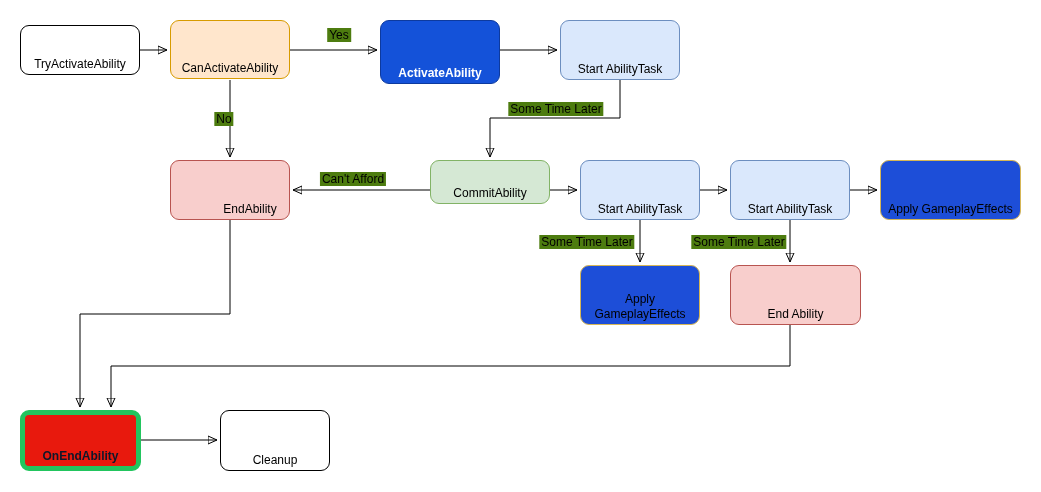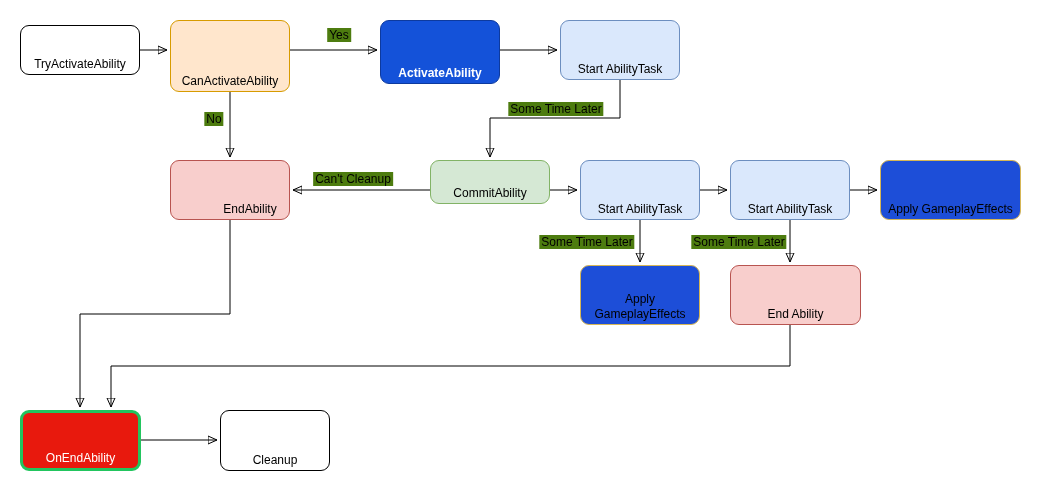--- a/index.html
+++ b/index.html
@@ -34,21 +34,21 @@
     padding: 2px 4px;
     border-radius: 9px;
   }
   .node.white     { background: #ffffff; border: 1px solid #000000; }
   .node.orange    { background: #ffe6cc; border: 1px solid #d79b00; }
   .node.blue      { background: #1452d9; border: 1px solid #0d3a9e; color: #ffffff; font-weight: bold; }
   .node.lightblue { background: #dae8fc; border: 1px solid #6c8ebf; }
   .node.pink      { background: #f8cecc; border: 1px solid #b85450; }
   .node.green     { background: #d5e8d4; border: 1px solid #82b366; }
   .node.yellow    { background: #1d4ed8; border: 1px solid #d6b656; }
-  .node.red       { background: #e8190d; border: 3px solid #22c55e; color: #ffffff; font-weight: normal; }
+  .node.red       { background: #e8190d; border: 5px solid #22c55e; color: #0f172a; font-weight: bold; }
   .edge-label {
     position: absolute;
     transform: translate(-50%, -50%);
     font-size: 12px;
     color: #000000;
     background: #4d7c0f;
     padding: 0 2px;
     white-space: nowrap;
   }
 </style>
@@ -76,21 +76,21 @@
     <path d="M790,220 V262" marker-end="url(#arrow)"></path>
     <path d="M230,220 V314 H80 V407" marker-end="url(#arrow)"></path>
     <path d="M790,325 V366 H111 V407" marker-end="url(#arrow)"></path>
     <path d="M141,440 H217" marker-end="url(#arrow)"></path>
   </svg>
 
   <div class="node white" style="left:20px; top:25px; width:120px; height:50px;">
     <span>TryActivateAbility</span>
   </div>
 
-  <div class="node orange" style="left:170px; top:20px; width:120px; height:72px;">
+  <div class="node orange" style="left:170px; top:20px; width:120px; height:59px;">
     <span>CanActivateAbility</span>
   </div>
 
   <div class="node blue" style="left:380px; top:20px; width:120px; height:64px;">
     <span>ActivateAbility</span>
   </div>
 
   <div class="node lightblue" style="left:560px; top:20px; width:120px; height:60px;">
     <span>Start AbilityTask</span>
   </div>
@@ -126,23 +126,23 @@
   <div class="node red" style="left:20px; top:410px; width:121px; height:61px;">
     <span>OnEndAbility</span>
   </div>
 
   <div class="node white" style="left:220px; top:410px; width:110px; height:61px;">
     <span>Cleanup</span>
   </div>
 
   <div class="edge-label" style="left:339px; top:35px;">Yes</div>
 
-  <div class="edge-label" style="left:214px; top:119px;">No</div>
+  <div class="edge-label" style="left:224px; top:119px;">No</div>
 
   <div class="edge-label" style="left:556px; top:109px;">Some Time Later</div>
 
-  <div class="edge-label" style="left:353px; top:179px;">Can't Cleanup</div>
+  <div class="edge-label" style="left:353px; top:179px;">Can't Afford</div>
 
   <div class="edge-label" style="left:587px; top:242px;">Some Time Later</div>
 
   <div class="edge-label" style="left:739px; top:242px;">Some Time Later</div>
 
 </div>
 
 </body></html>

